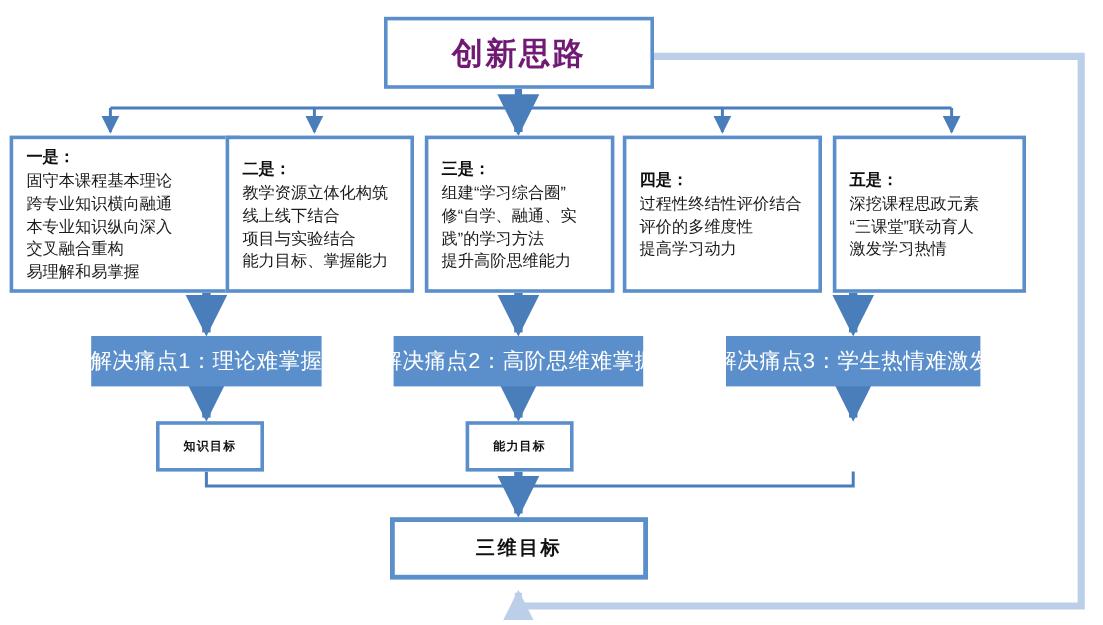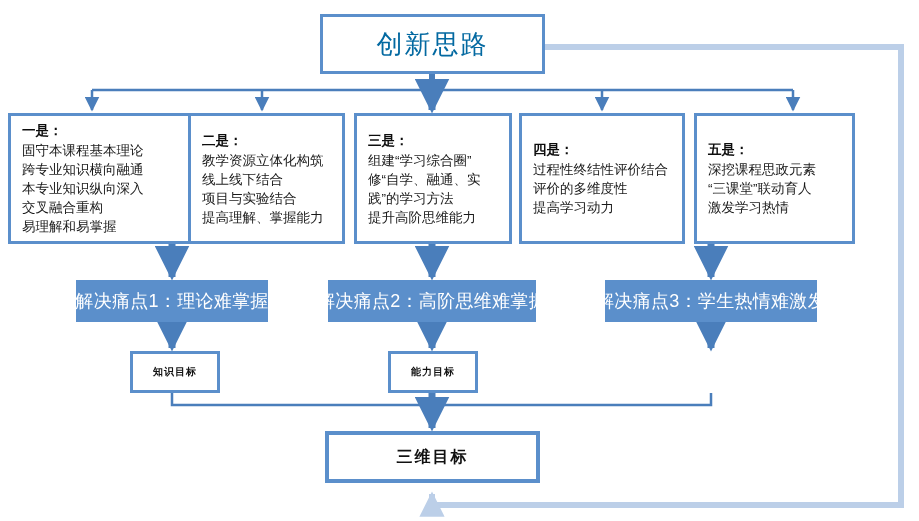--- a/index.html
+++ b/index.html
@@ -38,22 +38,22 @@
   .title-box {
     left: 320px;
     top: 14px;
     width: 225px;
     height: 60px;
     border-width: 3px;
     z-index: 5;
   }
   .title-box .txt {
     font-size: 26px;
-    font-weight: 400;
-    color: #0369a1;
+    font-weight: 700;
+    color: #701a75;
     letter-spacing: 2px;
   }
   
   .idea-box {
     top: 113px;
     height: 131px;
     align-items: center;
     justify-content: flex-start;
     padding: 6px 8px 6px 11px;
     z-index: 5;
@@ -208,21 +208,21 @@
       <div class="line">易理解和易掌握</div>
     </div>
   </div>
 
   <div class="node idea-box" id="box-2">
     <div class="body">
       <div class="head">二是：</div>
       <div class="line">教学资源立体化构筑</div>
       <div class="line">线上线下结合</div>
       <div class="line">项目与实验结合</div>
-      <div class="line">提高理解、掌握能力</div>
+      <div class="line">能力目标、掌握能力</div>
     </div>
   </div>
 
   <div class="node idea-box" id="box-3">
     <div class="body">
       <div class="head">三是：</div>
       <div class="line">组建“学习综合圈”</div>
       <div class="line">修“自学、融通、实</div>
       <div class="line">践”的学习方法</div>
       <div class="line">提升高阶思维能力</div>

